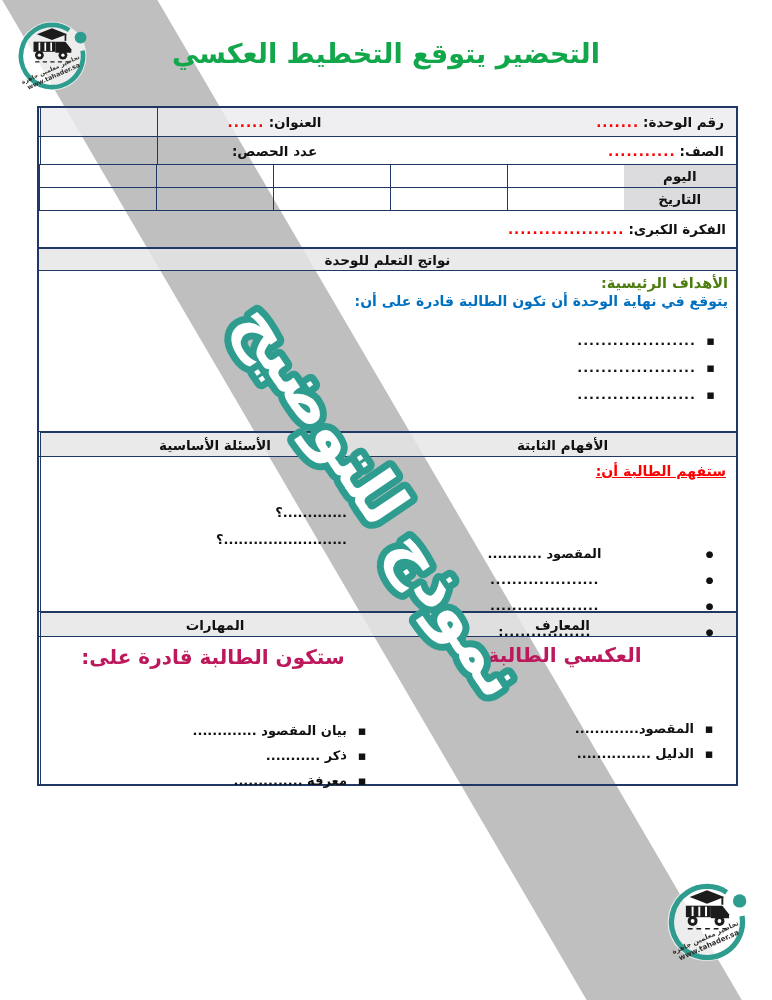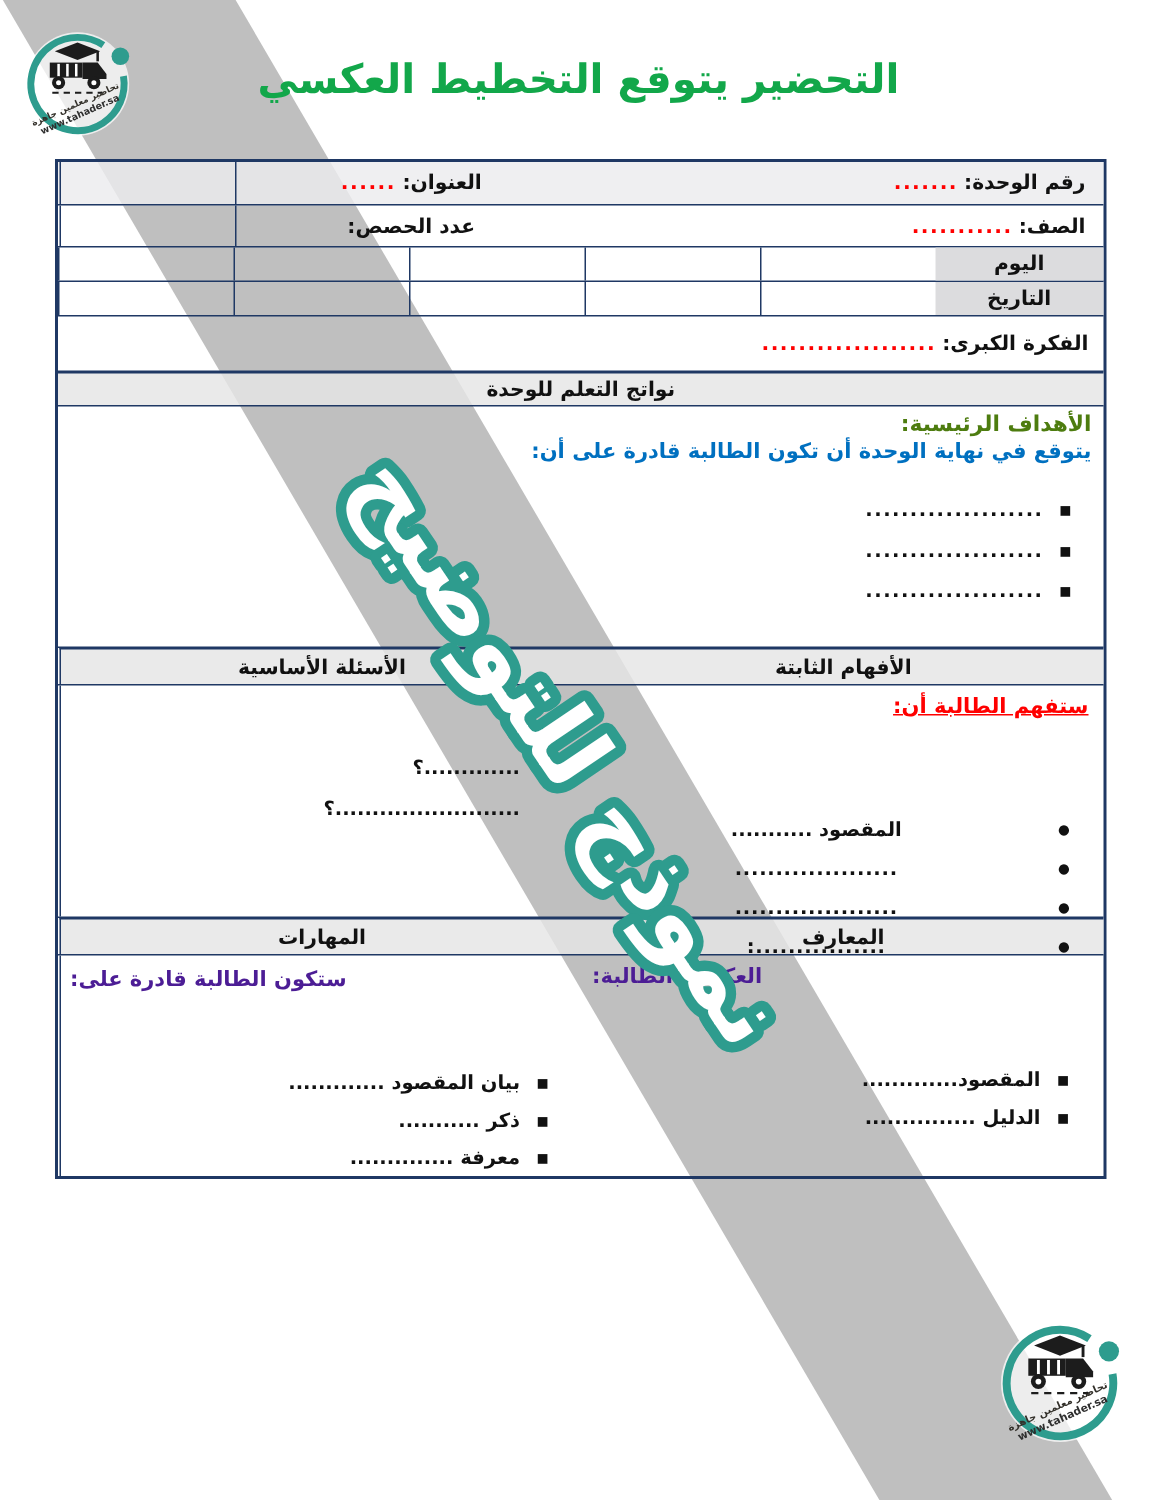--- a/index.html
+++ b/index.html
@@ -70,21 +70,21 @@
   ul.blist{list-style:none;margin:0;padding:0 10px 0 0;direction:rtl;text-align:right;}
   ul.blist li{position:relative;padding-right:22px;font-weight:bold;font-size:13px;color:#111;}
   ul.blist li::before{position:absolute;right:2px;top:0;}
   ul.sq li::before{content:"▪";font-size:13px;}
   ul.disc li::before{content:"●";font-size:9px;top:3px;}
   ul.out-list{margin-top:24px;}
   ul.out-list li{margin-bottom:12px;letter-spacing:1px;}
   
   .col-cell{flex-direction:column;align-items:stretch;padding:6px 10px 0 6px;gap:42px;}
   .und-intro{color:#ff0000;font-weight:bold;font-size:14px;text-align:right;text-decoration:underline;}
-  .know-intro{color:#4c1d95;font-weight:bold;font-size:14px;text-align:left;}
+  .know-intro{color:#be185d;font-weight:bold;font-size:20px;text-align:center;}
   ul.und-list{margin-top:25px;text-align:center;}
   ul.und-list li{margin-bottom:11px;letter-spacing:.5px;}
   ul.q-list{margin-top:42px;padding-left:18px;}
   ul.q-list li{margin-bottom:12px;letter-spacing:1px;}
   ul.q-list li:nth-child(2)::before{content:"";}
   ul.k-list{margin-top:12px;}
   ul.k-list li{margin-bottom:10px;letter-spacing:.5px;}
   .skills-intro-pad{padding-top:8px;}
 </style>
 </head>

